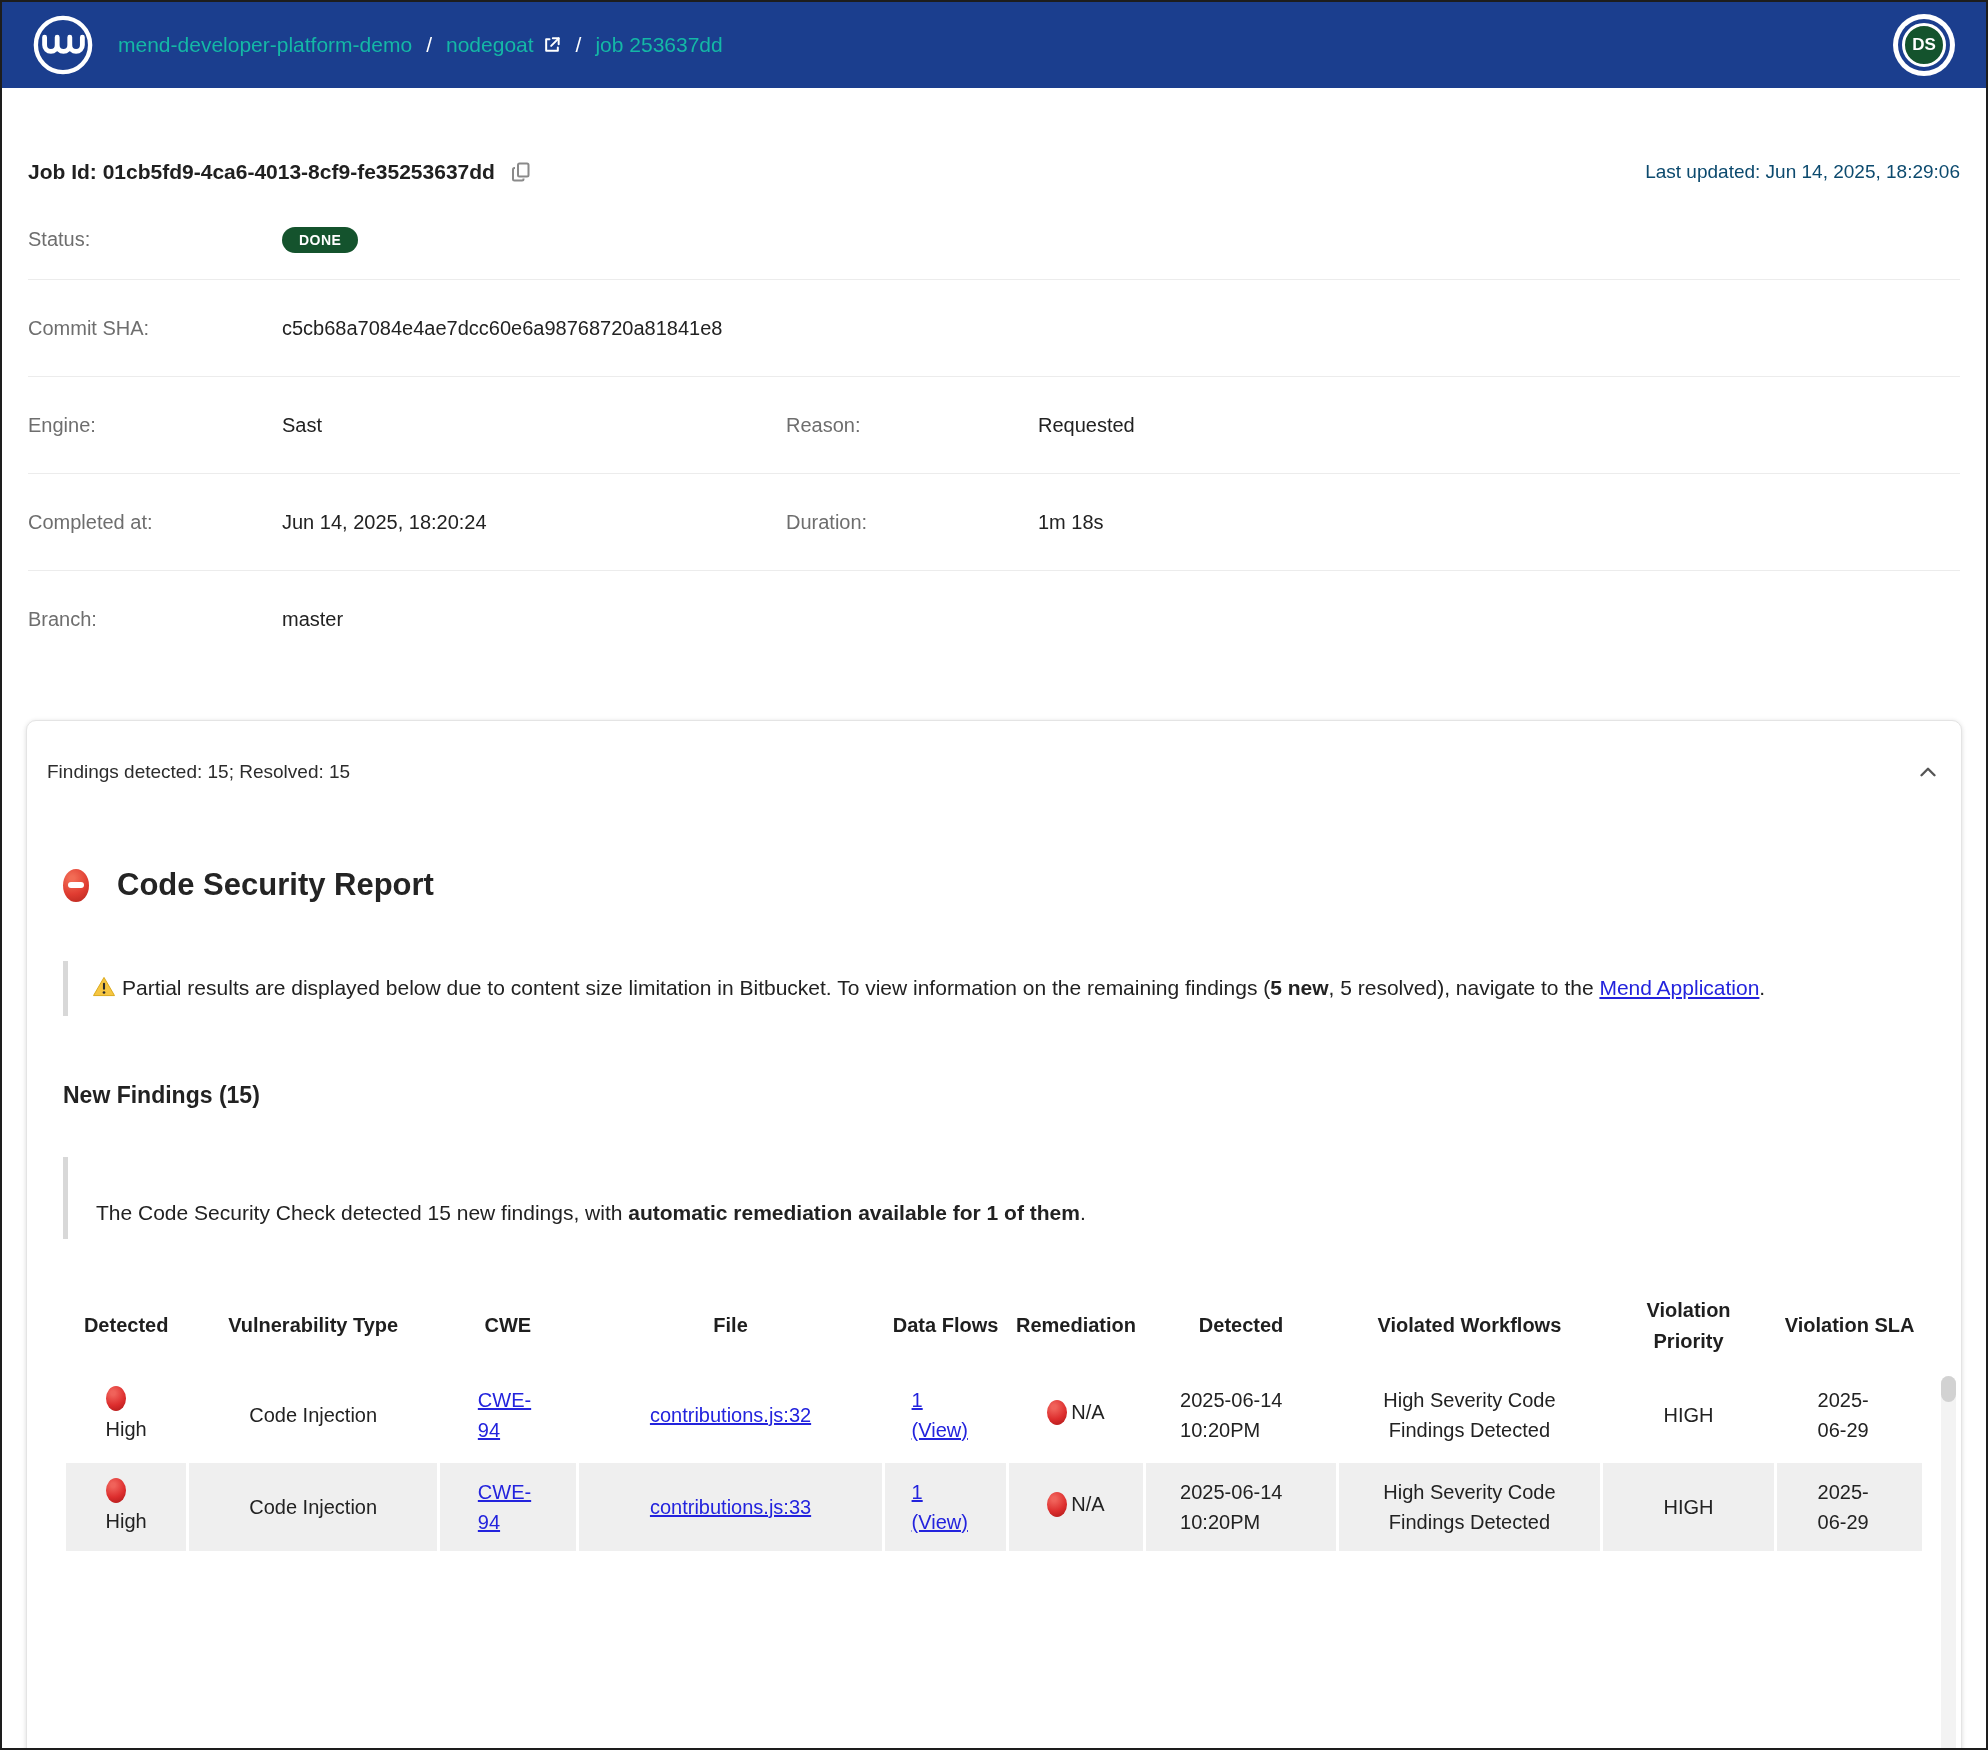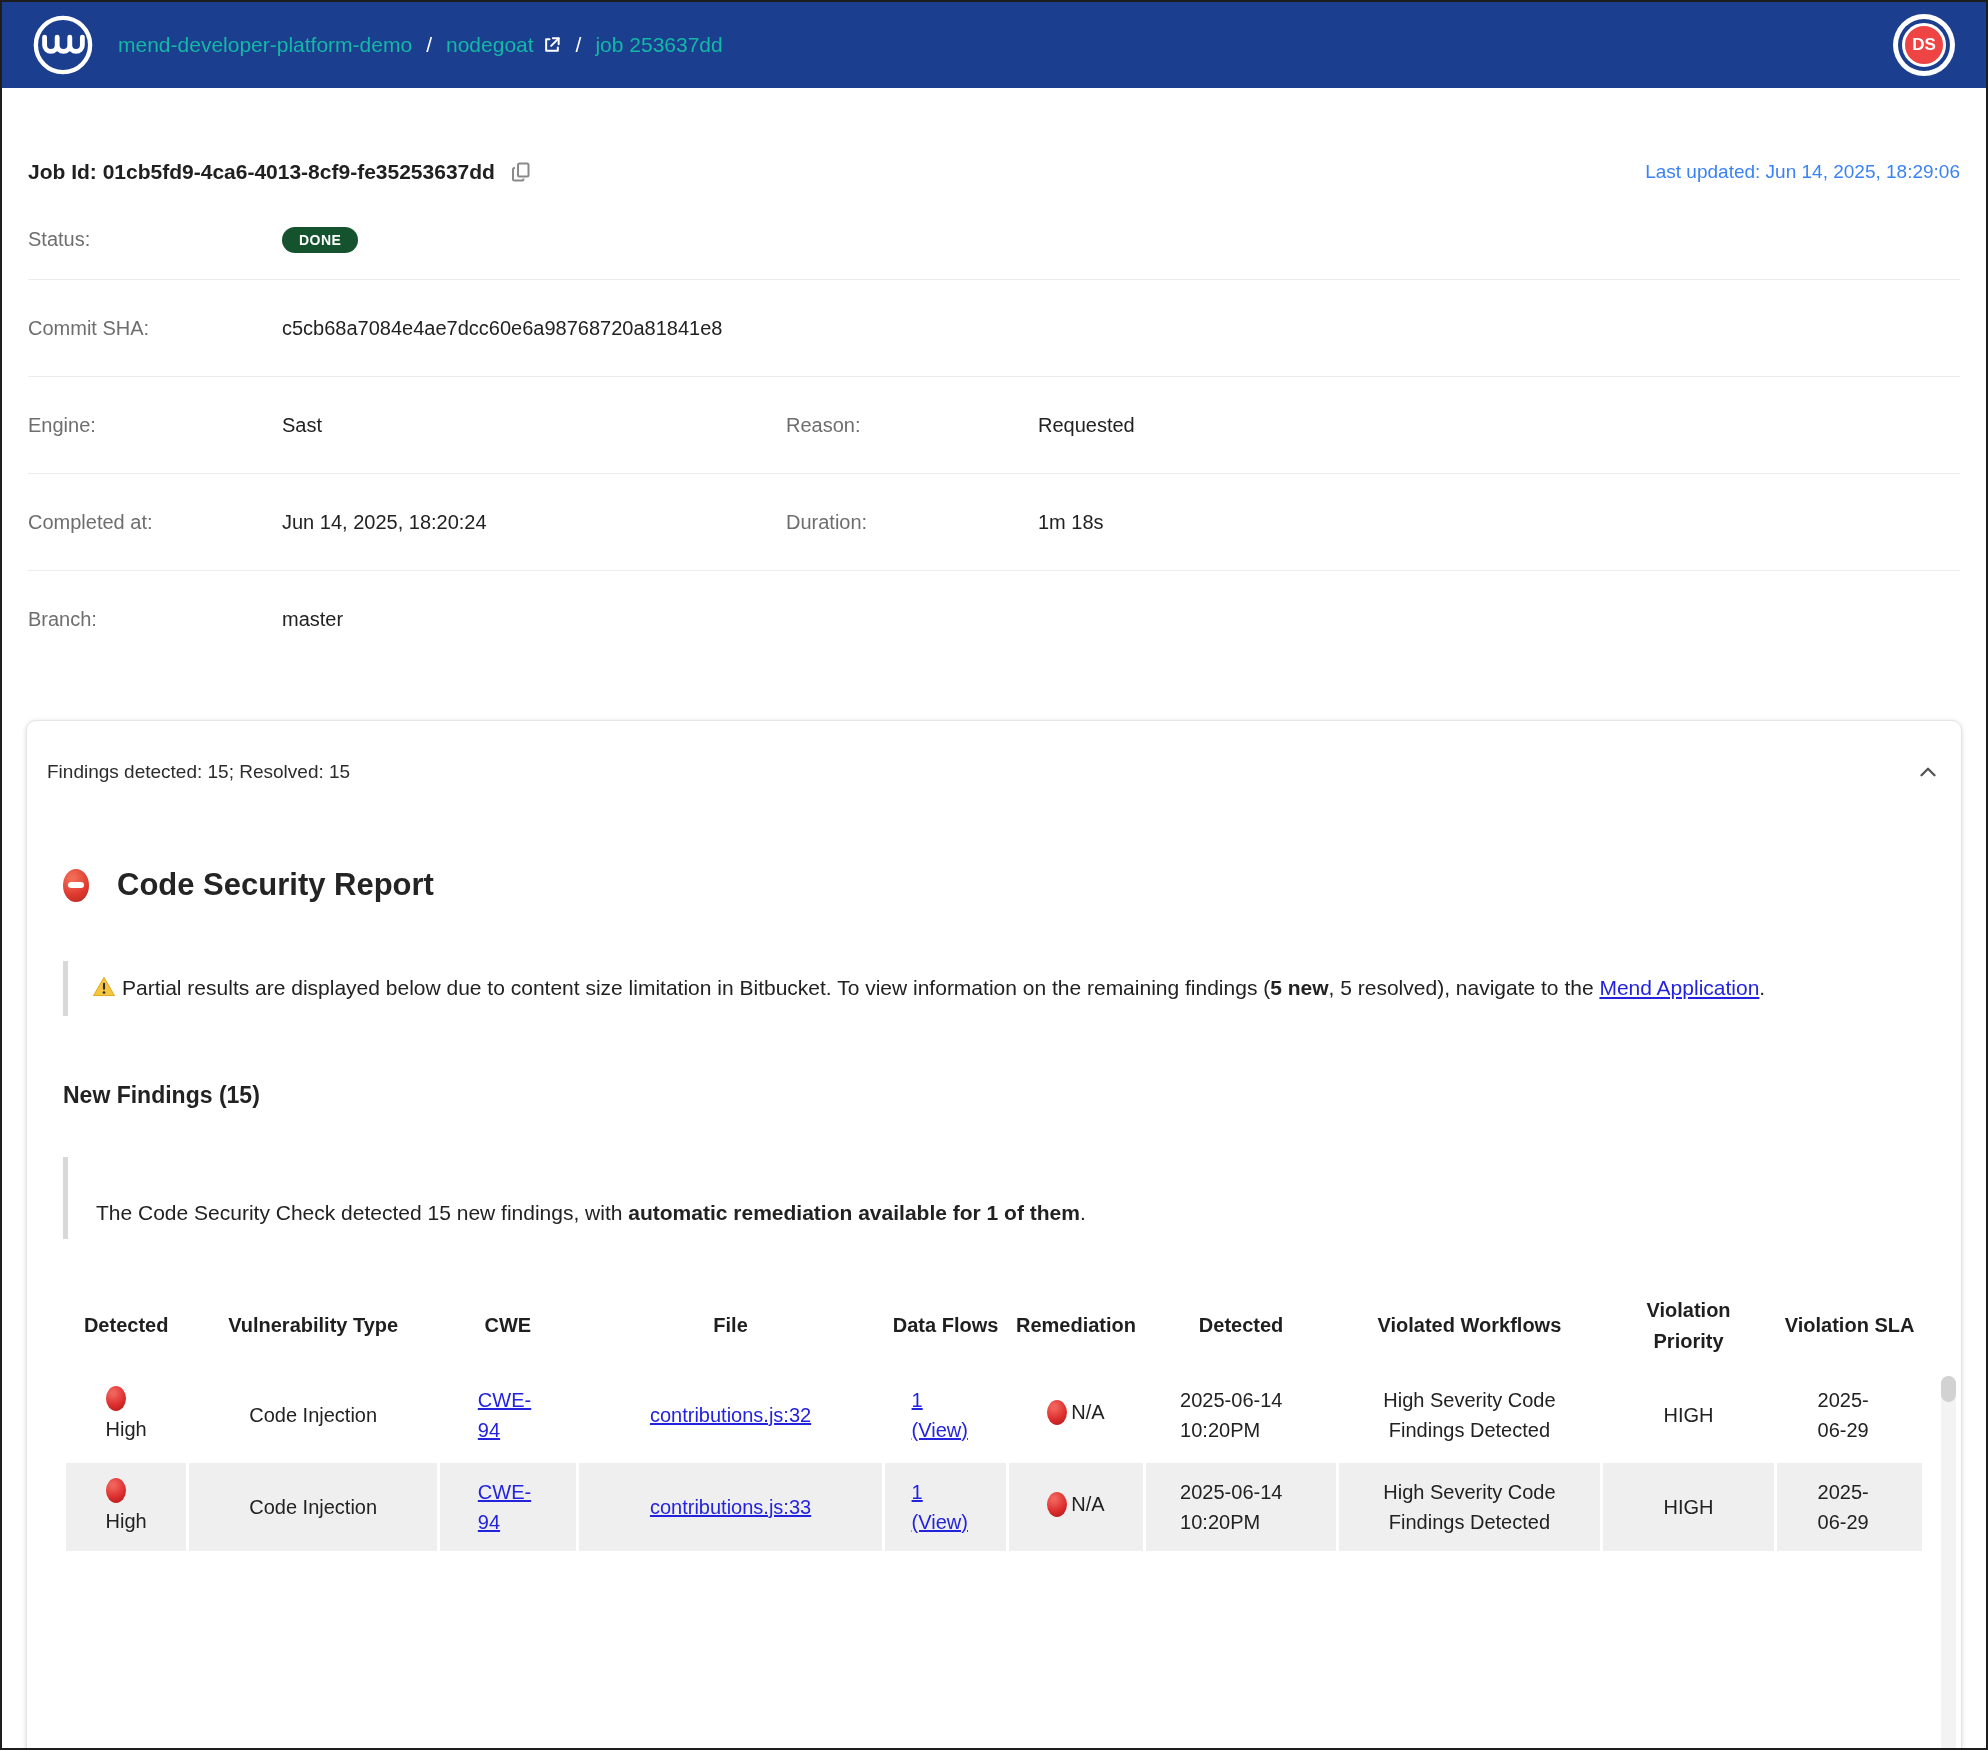--- a/index.html
+++ b/index.html
@@ -25,37 +25,37 @@
   .breadcrumb {
     display: flex; align-items: center; gap: 14px;
     color: #ffffff; font-size: 21px; margin-left: 24px;
   }
   .crumb { color: #14b8a6; text-decoration: none; display: flex; align-items: center; gap: 8px; }
   .crumb-sep { color: #ffffff; }
   .ext-icon { display: inline-block; width: 20px; height: 20px; }
   .avatar {
     margin-left: auto;
     width: 44px; height: 44px; border-radius: 50%;
-    background: #ef4444;
+    background: #14532d;
     border: 3px solid #ffffff;
     box-shadow: 0 0 0 4px #1b3e8e, 0 0 0 9px #ffffff;
     color: #ffffff; font-size: 17px; font-weight: bold;
     display: flex; align-items: center; justify-content: center;
     margin-right: 10px;
   }
 
   
   .job-section { padding: 0 26px; }
   .jobid-row {
     margin-top: 72px;
     display: flex; align-items: center;
   }
   .jobid-text { font-size: 21px; font-weight: bold; color: #202020; }
   .copy-btn { background: none; border: none; cursor: pointer; margin-left: 14px; line-height: 0; }
-  .last-updated { margin-left: auto; font-size: 19px; color: #3b82f6; }
+  .last-updated { margin-left: auto; font-size: 19px; color: #0c4a6e; }
 
   .field-row {
     display: grid;
     grid-template-columns: 254px 504px 252px auto;
     align-items: center;
     min-height: 97px;
     border-bottom: 1px solid #ececec;
   }
   .field-row.first { margin-top: 16px; min-height: 80px; }
   .field-row.last { border-bottom: none; }

